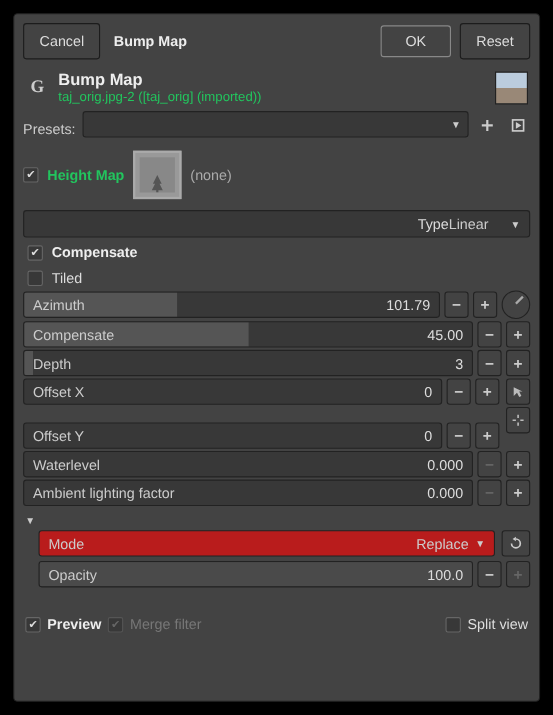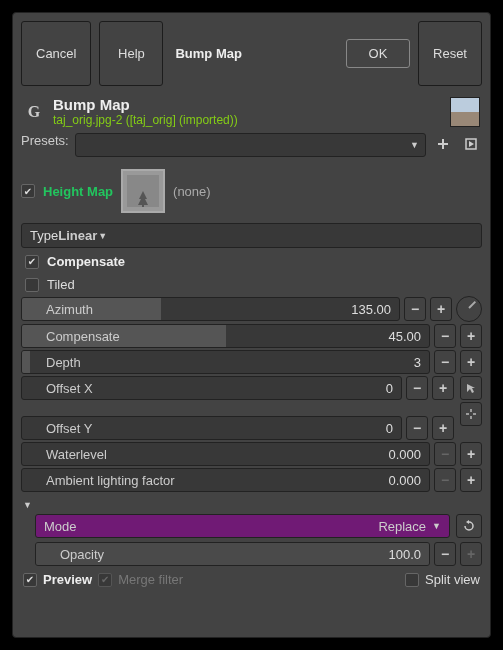--- a/index.html
+++ b/index.html
@@ -25,21 +25,21 @@
   .toolbar {
     display: flex;
     gap: 8px;
     align-items: center;
     margin-bottom: 10px;
   }
   .btn {
     background: #434343;
     border: 1px solid #1c1c1c;
     color: #ddd;
-    padding: 24px 14px;
+    padding: 8px 14px;
     border-radius: 3px;
     font-size: 13px;
     cursor: pointer;
     min-width: 64px;
     text-align: center;
   }
   .btn.primary {
     border: 1px solid #888;
     padding: 6px 20px;
   }
@@ -58,29 +58,29 @@
     padding: 0 2px;
   }
   .g-icon {
     width: 22px; height: 22px;
     display:flex;align-items:center;justify-content:center;
     color:#ccc;font-weight:bold;font-size:16px;
     font-family: Georgia, serif;
   }
   .header-text { flex:1; }
   .header-title { font-size: 15px; color: #eee; font-weight: bold; }
-  .header-sub { font-size: 12px; color: #84cc16; }
+  .header-sub { font-size: 12px; color: #22c55e; }
   .thumb {
     width: 30px; height: 30px;
     background: linear-gradient(#bcd 50%, #987 50%);
     border: 1px solid #222;
   }
   .row {
     display: flex;
-    align-items: flex-start;
+    align-items: flex-end;
     gap: 6px;
     margin-bottom: 6px;
   }
   .presets-label { color:#ccc; }
   .dropdown {
     flex: 1;
     background: #383838;
     border: 1px solid #222;
     border-radius: 3px;
     height: 24px;
@@ -123,28 +123,28 @@
     width: 32px; height:32px;
     background:#888;
     display:flex;align-items:flex-end;justify-content:center;
   }
   .tree-icon {
     width:16px;height:18px;
     color:#555;
   }
   .none-label { color:#aaa; }
   .type-row {
-    display:flex;align-items:center;justify-content:flex-start;
+    display:flex;align-items:center;justify-content:flex-end;
     background:#383838;
     border:1px solid #222;
     border-radius:3px;
     padding: 4px 8px;
     margin-bottom: 2px;
   }
-  .type-value { display:flex;align-items:center;gap:1px;color:#ccc;font-weight:bold; }
+  .type-value { display:flex;align-items:center;gap:20px;color:#ccc; }
   .check-row {
     display:flex;align-items:center;gap:8px;
     padding: 4px 4px;
   }
   .bold { font-weight:bold; color:#eee; }
   .slider-row {
     display:flex;align-items:center;gap:4px;
     margin-bottom: 2px;
   }
   .slider-field {
@@ -156,21 +156,21 @@
     position:relative;
     display:flex;align-items:center;
     overflow:hidden;
   }
   .slider-fill {
     position:absolute;left:0;top:0;bottom:0;
     background:#555;
   }
   .slider-label {
     position:relative;
-    padding-left:24px;
+    padding-left:8px;
     color:#ccc;
     z-index:1;
   }
   .slider-value {
     position:relative;
     margin-left:auto;
     padding-right:8px;
     color:#ddd;
     z-index:1;
   }
@@ -221,44 +221,43 @@
     margin-top:2px;
   }
   .triangle {
     font-size:9px;color:#ccc;
   }
   .indent { padding-left: 14px; }
   .mode-row {
     display:flex;align-items:center;gap:6px;margin-bottom:4px;
   }
   .mode-select {
-    flex:1;background:#701a75;border:1px solid #222;border-radius:3px;
+    flex:1;background:#b91c1c;border:1px solid #222;border-radius:3px;
     height:24px;display:flex;align-items:center;justify-content:space-between;
     padding:0 8px;color:#ccc;
   }
   .reset-icon {
     width:26px;height:24px;border:1px solid #222;border-radius:3px;
     background:#434343;display:flex;align-items:center;justify-content:center;
     color:#ccc;cursor:pointer;
   }
   .footer-row {
     display:flex;align-items:center;gap:6px;
-    margin-top:2px;padding:2px;
+    margin-top:22px;padding:2px;
   }
   .merge-check { color:#777; }
   svg { display:block; }
 </style>
 </head>
 <body>
 
 <div class="dialog">
 
   <div class="toolbar">
     <button class="btn">Cancel</button>
-    <button class="btn">Help</button>
     <div class="title-label">Bump Map</div>
     <div class="spacer"></div>
     <button class="btn primary">OK</button>
     <button class="btn">Reset</button>
   </div>
 
   <div class="header-row">
     <div class="g-icon">G</div>
     <div class="header-text">
       <div class="header-title">Bump Map</div>
@@ -312,21 +311,21 @@
   </div>
   <div class="check-row">
     <div class="checkbox"></div>
     <span>Tiled</span>
   </div>
 
   <div class="slider-row">
     <div class="slider-field">
       <div class="slider-fill" style="width:37%"></div>
       <span class="slider-label">Azimuth</span>
-      <span class="slider-value">135.00</span>
+      <span class="slider-value">101.79</span>
     </div>
     <div class="spin-btn">−</div>
     <div class="spin-btn">+</div>
     <div class="dial"></div>
   </div>
 
   <div class="slider-row">
     <div class="slider-field">
       <div class="slider-fill" style="width:50%"></div>
       <span class="slider-label">Compensate</span>

